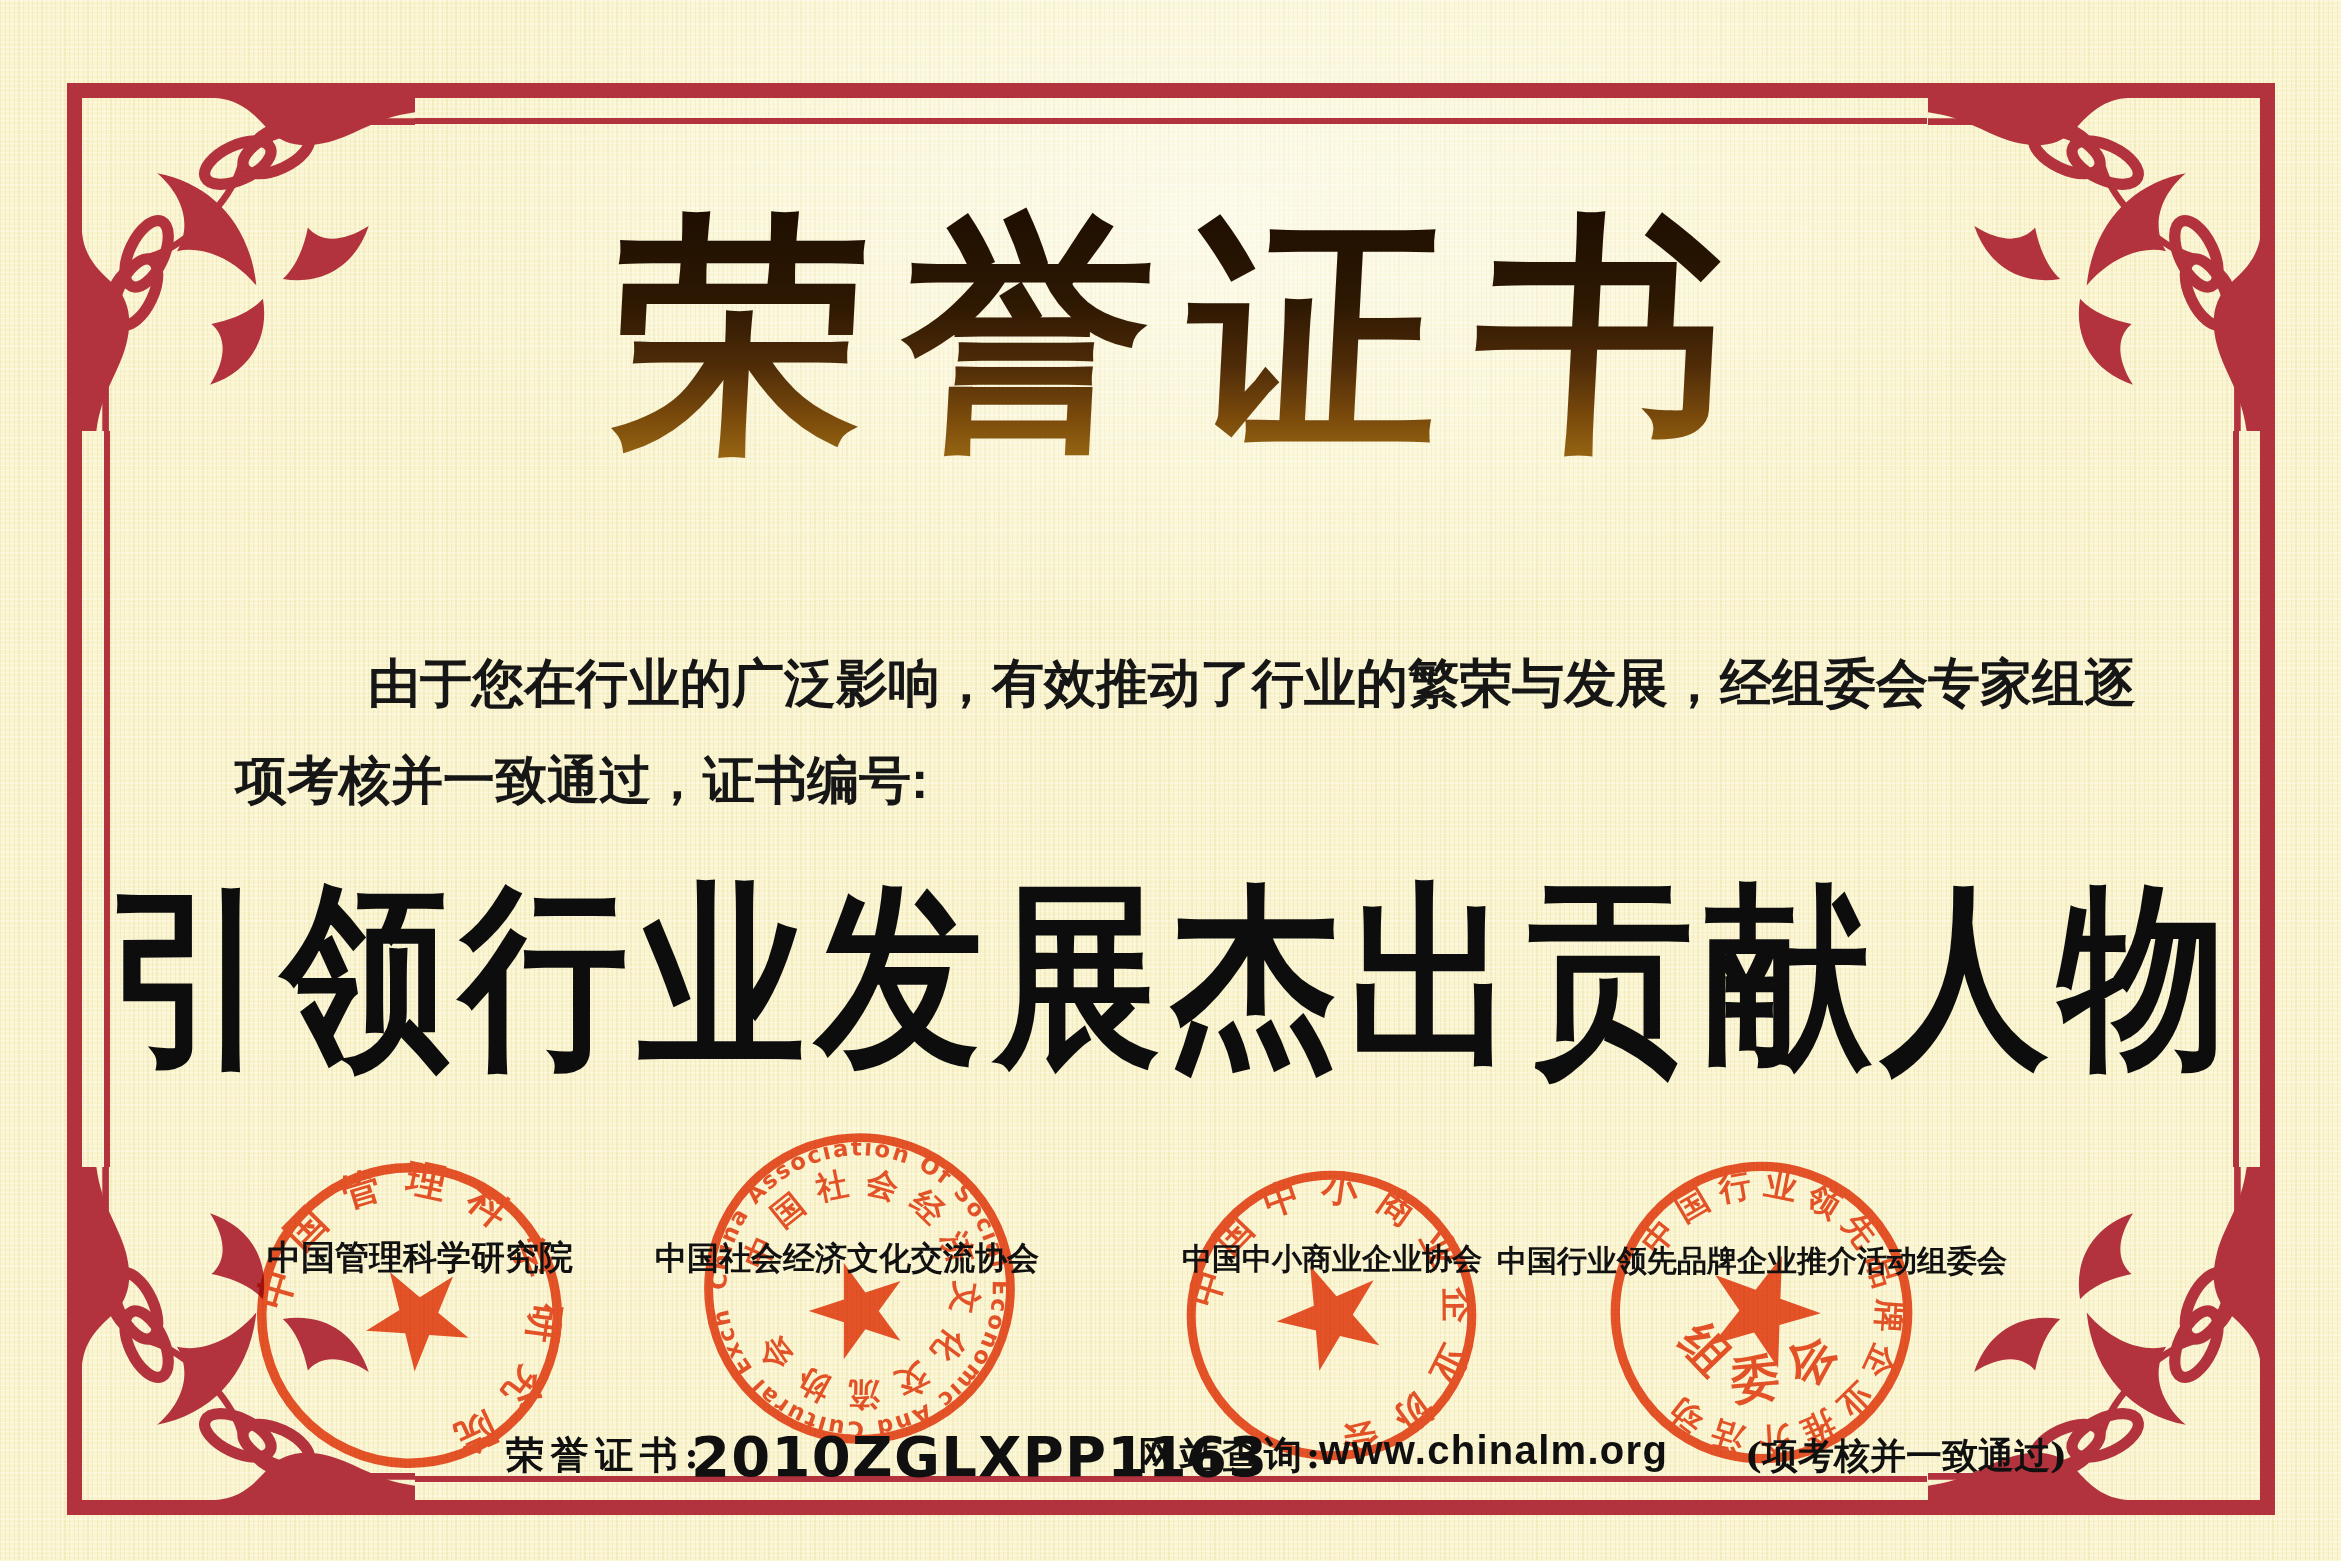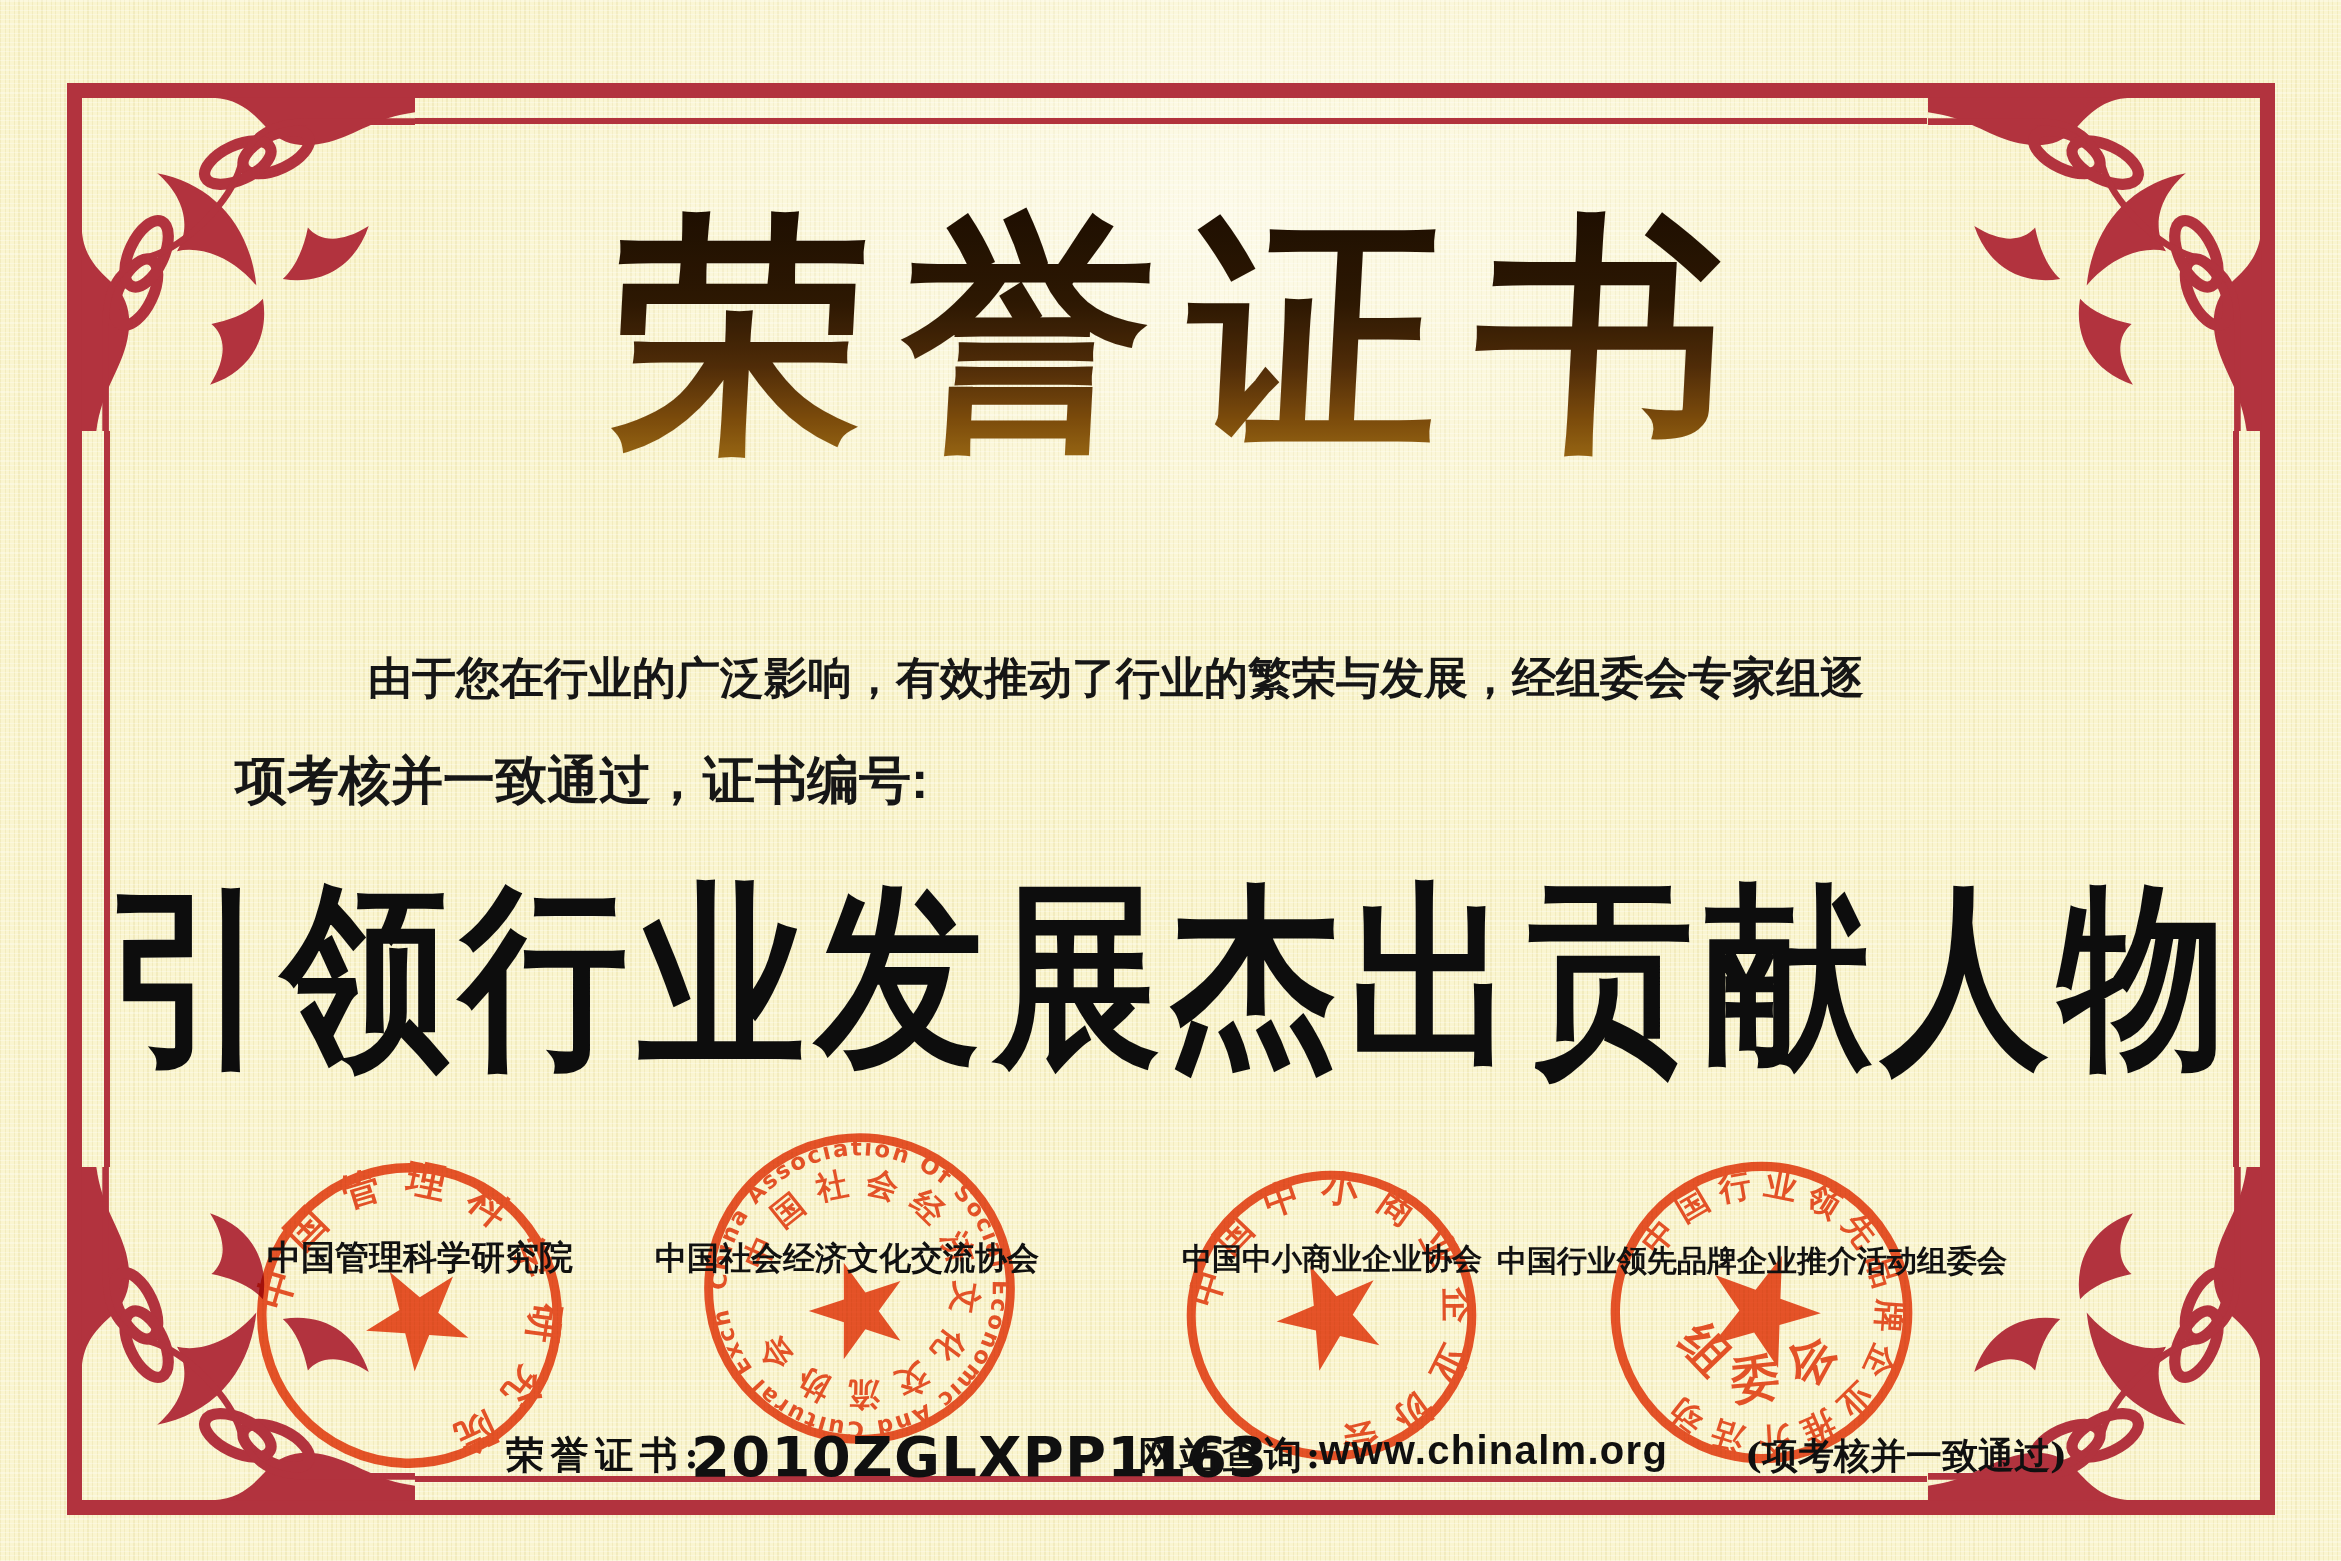--- a/index.html
+++ b/index.html
@@ -30,21 +30,21 @@
     position:absolute; left:0; top:202px; width:100%; text-align:center;
     font-family:"DejaVu Serif","Liberation Serif",serif; font-weight:bold;
     font-size:251px; line-height:1.05; letter-spacing:36px; padding-left:36px; box-sizing:border-box;
     transform:skewX(-3deg);
     background:linear-gradient(180deg,#1c0e02 0%,#2e1903 38%,#56300a 62%,#8a550e 82%,#b07a18 100%);
     -webkit-background-clip:text; background-clip:text; color:transparent;
     text-shadow:0 0 0.7px rgba(40,20,0,0.15);
   }
   .addressee{position:absolute; left:263px; top:555px; font-size:70px; font-weight:bold;
     color:#141414; letter-spacing:5.3px;}
-  .body1{position:absolute; left:368px; top:649px;  font-size:44px; font-weight:bold; color:#161616; letter-spacing:0px; white-space:nowrap;text-align:center;}
+  .body1{position:absolute; left:368px; top:649px;  font-size:52px; font-weight:bold; color:#161616; letter-spacing:0px; white-space:nowrap;text-align:center;}
   .body2{position:absolute; left:235px; top:746px; font-size:52px; font-weight:bold; color:#161616; white-space:nowrap;}
   .award{
     position:absolute; left:0; top:847px; width:100%; text-align:center;
     font-family:"DejaVu Sans","Liberation Sans",sans-serif; font-weight:900;
     font-size:167px; letter-spacing:10.6px; color:#0d0d0d; white-space:nowrap;
     transform:scaleY(1.18); transform-origin:center top;
   }
   
   .seal{position:absolute; mix-blend-mode:multiply; opacity:0.93;}
   .s1{left:251px;  top:1157px; width:317px; height:317px;}

